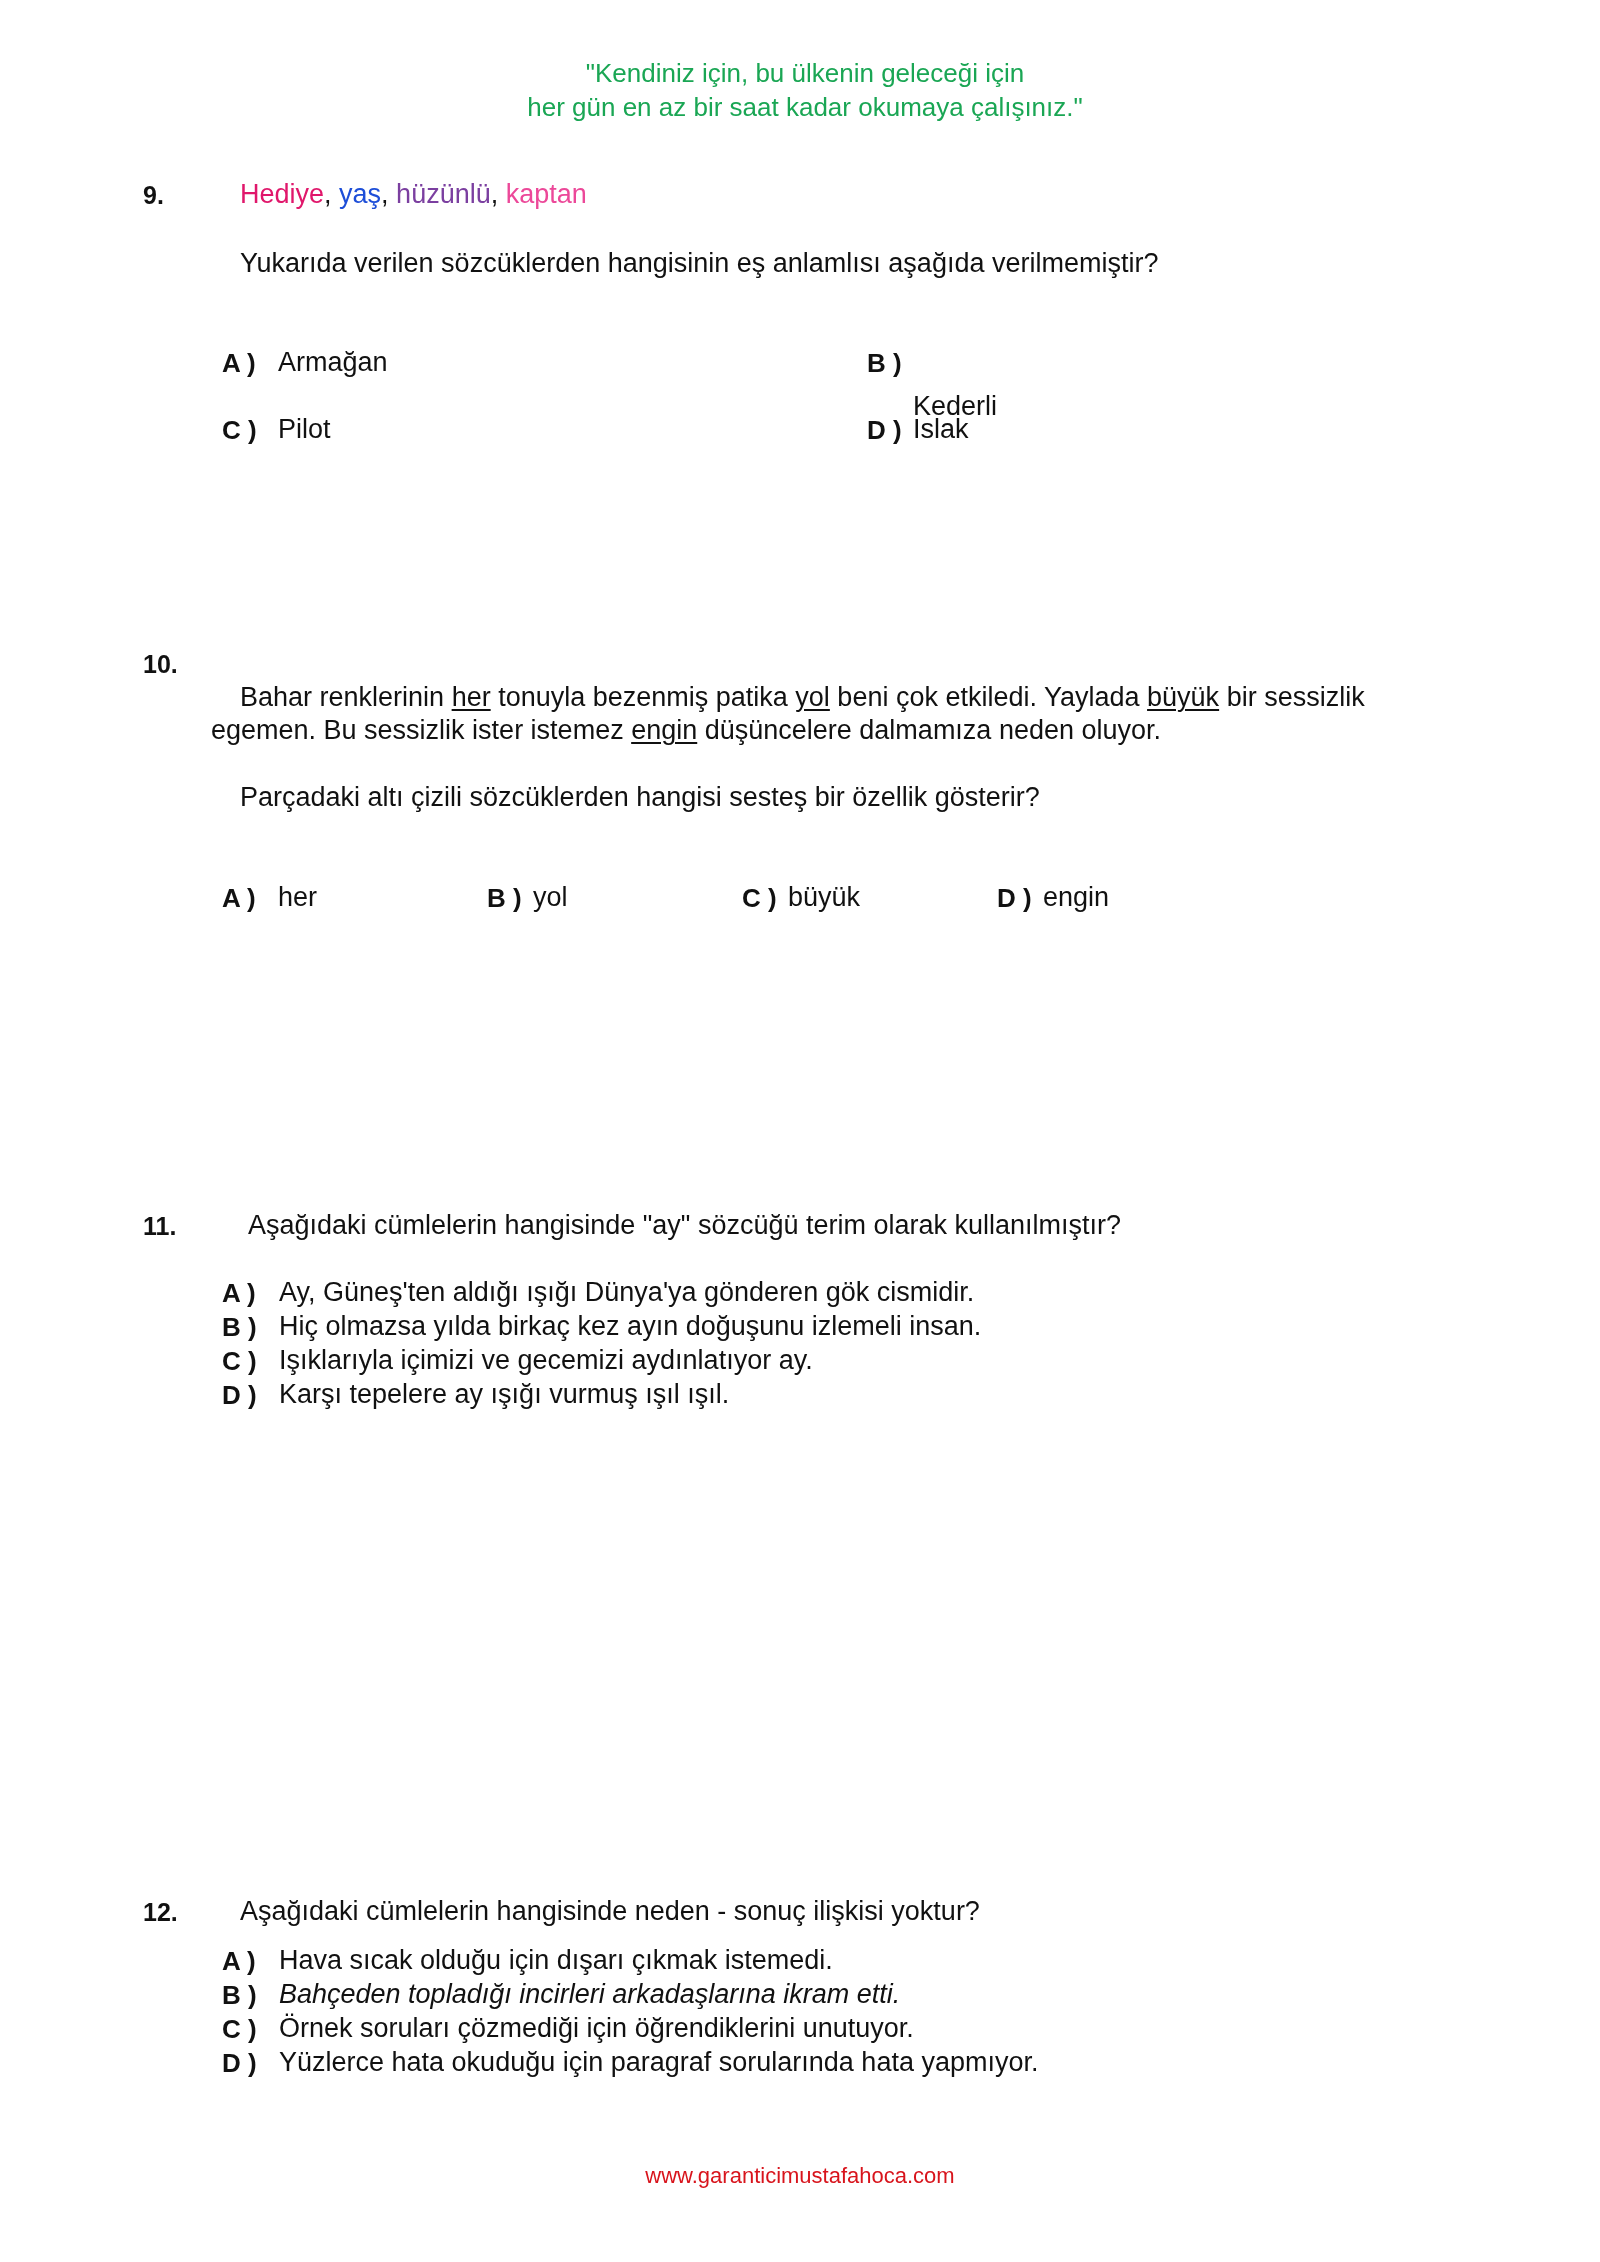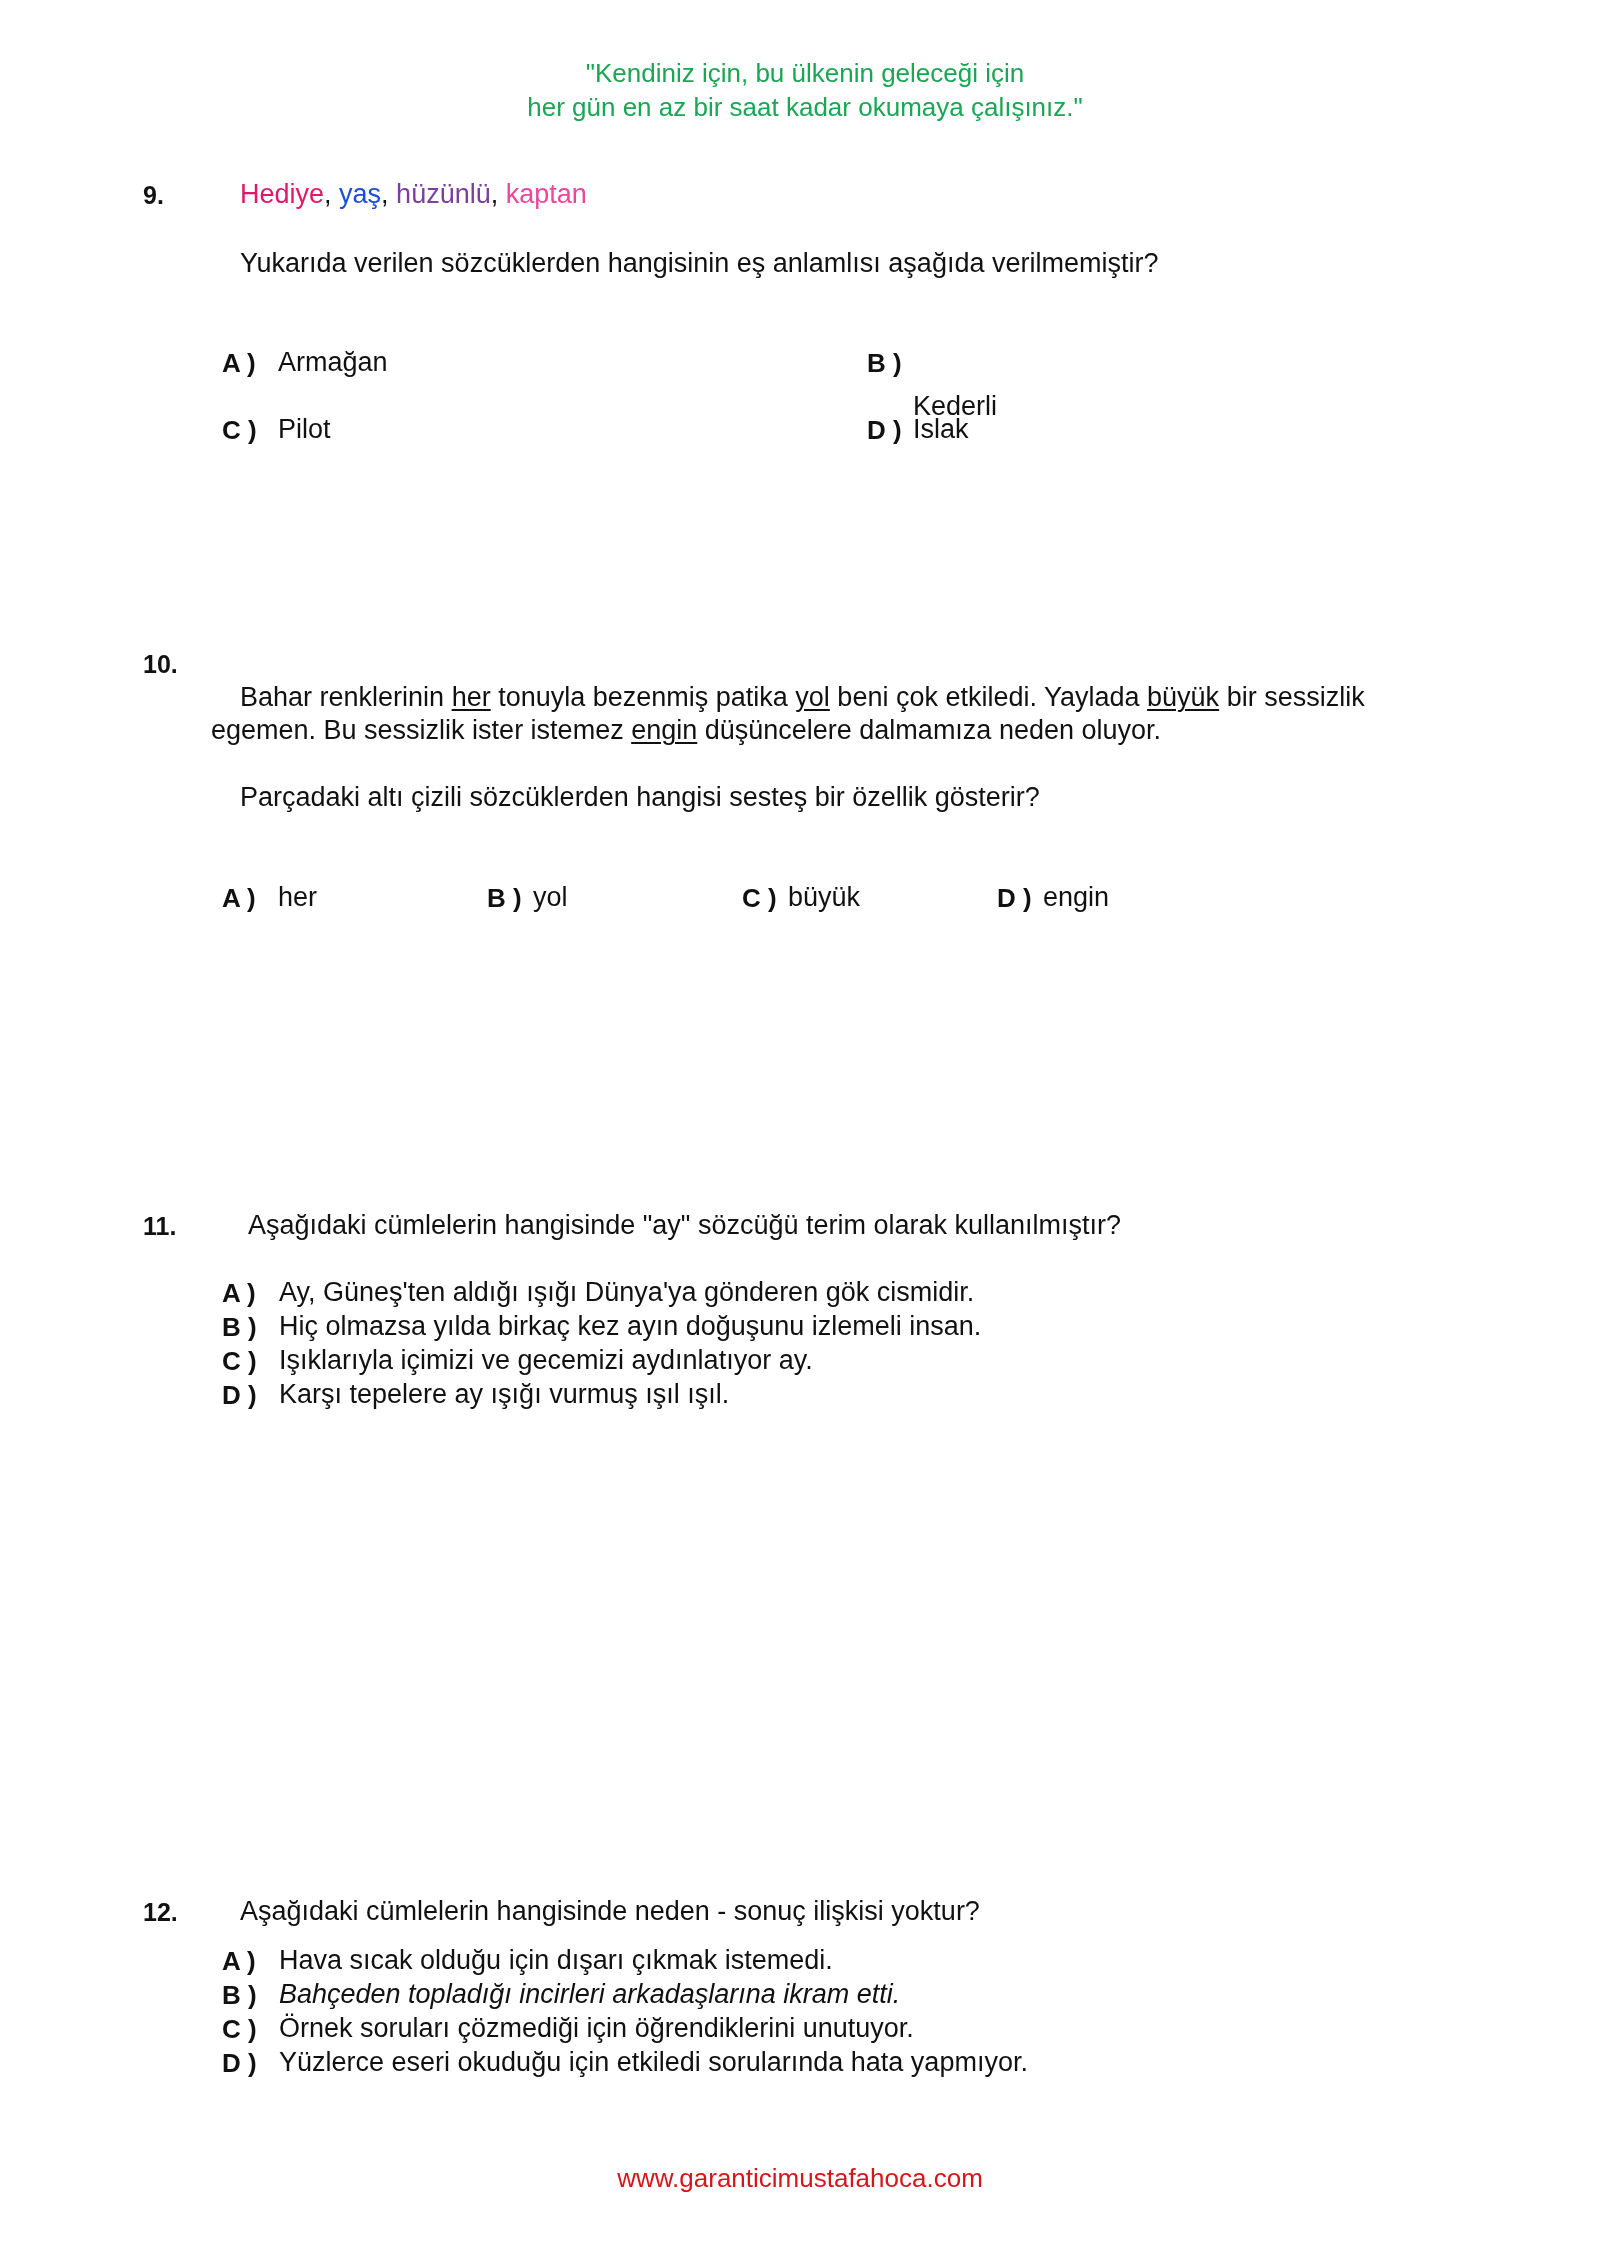--- a/index.html
+++ b/index.html
@@ -10,21 +10,21 @@
   .abs { position: absolute; white-space: nowrap; line-height: 1; }
   .txt { font-size: 27px; }
   .num { font-size: 25px; font-weight: bold; }
   .lbl { font-size: 26px; font-weight: bold; }
   .quote {
     position: absolute; left: 0; width: 1610px; text-align: center;
     font-size: 26px; color: #1aa654; line-height: 1;
   }
   .footer {
     position: absolute; left: 0; width: 1600px; text-align: center;
-    font-size: 26px; color: #d8141c; line-height: 1;
+    font-size: 22px; color: #d8141c; line-height: 1;
   }
   u { text-decoration: underline; text-underline-offset: 3px; text-decoration-thickness: 2px; }
   .c-pink { color: #e0176b; }
   .c-green { color: #1d4ed8; }
   .c-purple { color: #7b3fa0; }
   .c-blue { color: #ec4899; }
 </style>
 </head>
 <body>
 
@@ -130,16 +130,16 @@
   <div class="abs txt" style="left:279px; top:1981px;font-style:italic;">Bahçeden topladığı incirleri arkadaşlarına ikram etti.</div>
 
   <div class="abs" style="left:222px; top:2016px;">
     <span class="lbl">C )</span>
   </div>
   <div class="abs txt" style="left:279px; top:2015px;">Örnek soruları çözmediği için öğrendiklerini unutuyor.</div>
 
   <div class="abs" style="left:222px; top:2050px;">
     <span class="lbl">D )</span>
   </div>
-  <div class="abs txt" style="left:279px; top:2049px;">Yüzlerce eseri okuduğu için etkiledi sorularında hata yapmıyor.</div>
+  <div class="abs txt" style="left:279px; top:2049px;">Yüzlerce hata okuduğu için paragraf sorularında hata yapmıyor.</div>
 </section>
 
 <div class="footer" style="top:2165px;">www.garanticimustafahoca.com</div>
 
 </body></html>

